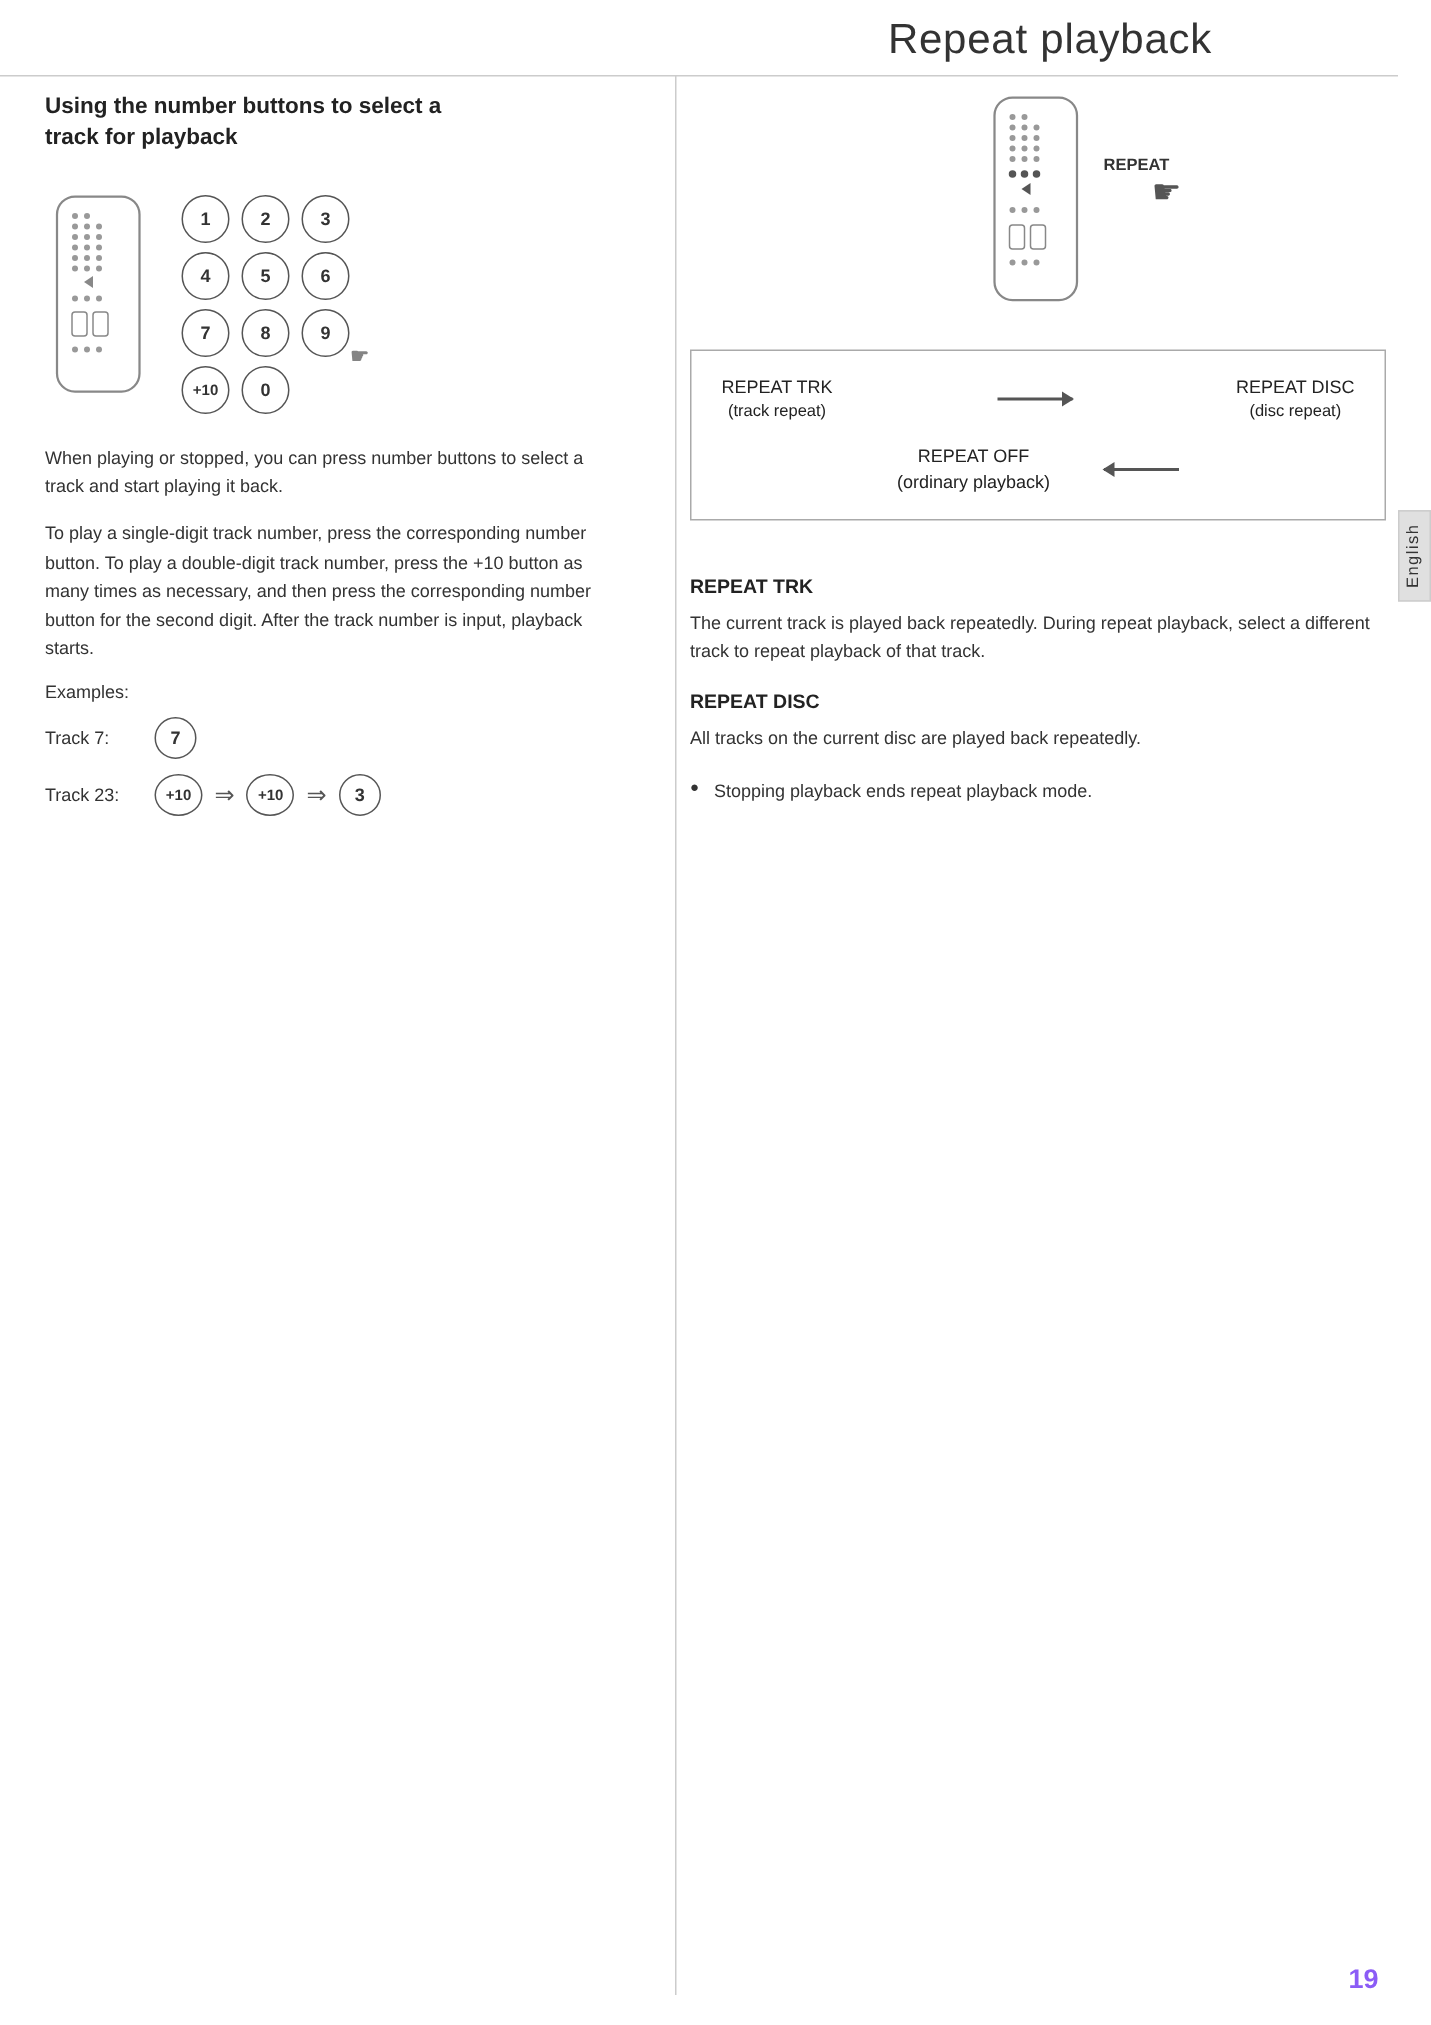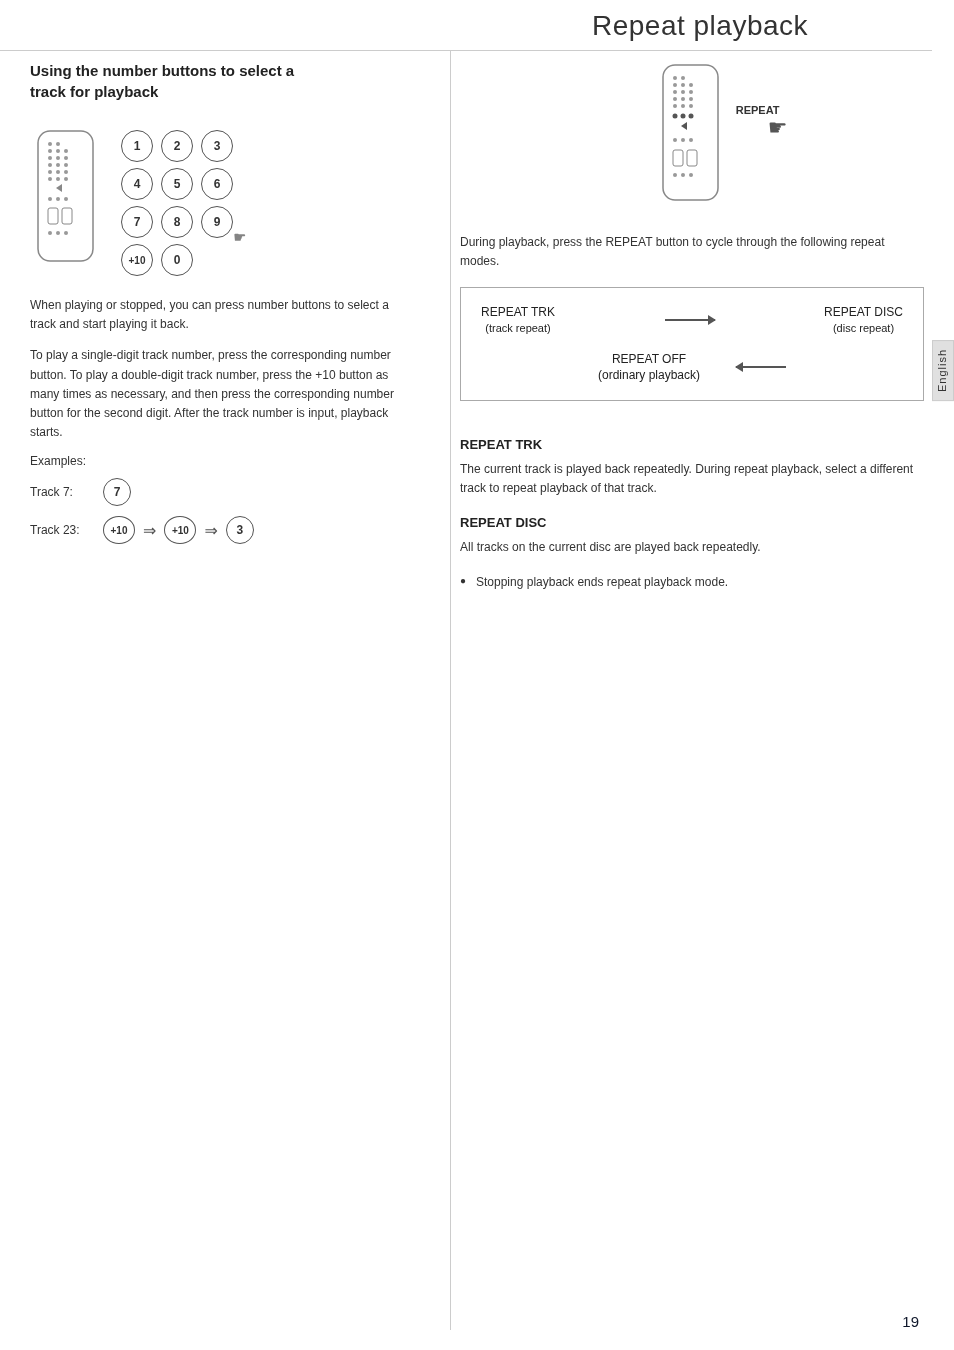--- a/index.html
+++ b/index.html
@@ -217,23 +217,23 @@
       left: 450px;
       width: 1px;
       background: #ccc;
     }
 
     
     .page-number {
       position: absolute;
       bottom: 20px;
       right: 35px;
-      font-size: 15px;
-      font-weight: normal;
-      color: #0f172a;
+      font-size: 18px;
+      font-weight: bold;
+      color: #8b5cf6;
     }
   </style>
 </head>
 <body>
 
 <div class="page-title-area">
   <h1 class="page-title">Repeat playback</h1>
 </div>
 
 <div class="top-line"></div>
@@ -377,21 +377,20 @@
         <circle cx="36" cy="115" r="2" fill="#999"></circle>
       </svg>
       
       <div style="position:absolute;top:44px;right:-50px;font-size:11px;font-weight:bold;color:#333;">REPEAT</div>
       
       <div style="position:absolute;top:55px;right:-58px;font-size:22px;color:#555;">☛</div>
     </div>
   </div>
 
   
-  <p class="description-text">During playback, press the REPEAT button to cycle through the following repeat modes.</p>
 
   
   <div class="repeat-diagram">
     <div style="display:flex; align-items:center; justify-content:space-between;">
       <div class="repeat-box">
         <div class="title">REPEAT TRK</div>
         <div style="font-size:11px;">(track repeat)</div>
       </div>
 
       <div style="display:flex;align-items:center;margin:0 8px;">

